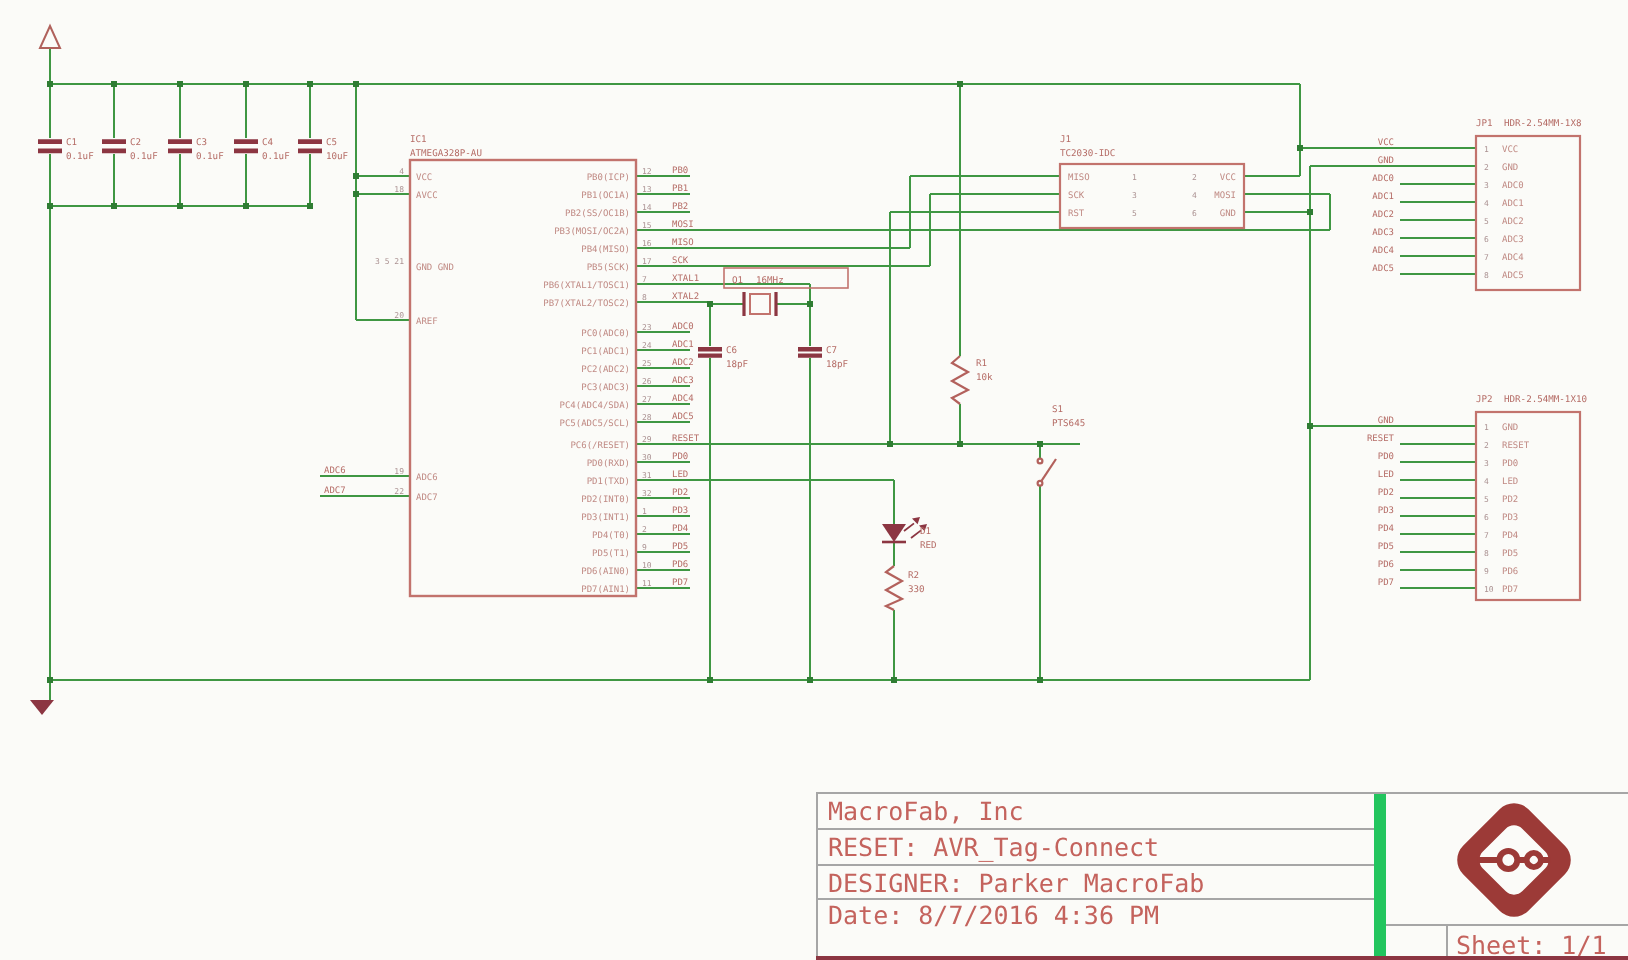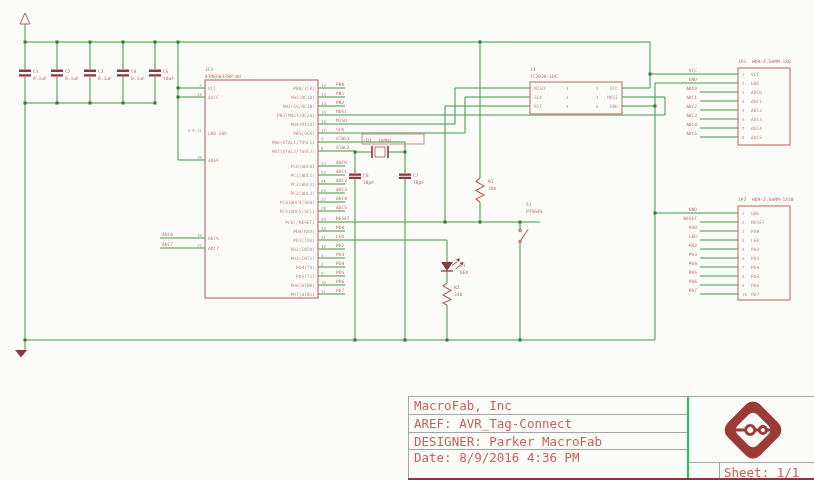--- a/index.html
+++ b/index.html
@@ -12,21 +12,21 @@
   .num{font-size:4px;fill:#ab9292;}
   .net{font-size:4.5px;fill:#b56c66;}
   .ref{font-size:4.6px;fill:#b56c66;}
   
   .tb{position:absolute;left:408px;top:396px;width:406px;height:84px;box-sizing:border-box;
       border-left:1px solid #a6a6a6;border-top:1px solid #a6a6a6;color:#c4635d;}
   .tb-fields{position:absolute;left:0;top:0;width:278px;height:84px;}
   .tb-row{box-sizing:border-box;border-bottom:1px solid #a6a6a6;padding-left:5px;
           font-size:12.5px;white-space:nowrap;overflow:hidden;display:flex;align-items:center;}
   .tb-right{position:absolute;left:278px;top:0;width:108px;height:84px;box-sizing:border-box;
-            border-left:2px solid #22c55e;}
+            border-left:6px solid #22c55e;}
   .logo-cell{position:absolute;left:0;top:0;width:128px;height:66px;box-sizing:border-box;
              border-bottom:1px solid #a6a6a6;}
   .sheet-cell{position:absolute;left:30px;top:66px;width:98px;height:18px;box-sizing:border-box;
               border-left:1px solid #a6a6a6;font-size:12.5px;display:flex;align-items:center;
               padding-left:4px;}
   .tb-bottombar{position:absolute;left:408px;top:477.5px;width:406px;height:2.5px;background:#8c3642;}
 </style>
 </head>
 <body>
 
@@ -329,23 +329,23 @@
       <text x="751" y="287" class="pin">PD6</text>
       <text x="697" y="283.4" class="net" text-anchor="end">PD6</text>
       <text x="742" y="296" class="num">10</text>
       <text x="751" y="296" class="pin">PD7</text>
       <text x="697" y="292.4" class="net" text-anchor="end">PD7</text>
     </svg>
 
   <div class="tb">
     <div class="tb-fields">
       <div class="tb-row" style="height:18px">MacroFab, Inc</div>
-      <div class="tb-row" style="height:18px">AREF: AVR_Tag-Connect</div>
+      <div class="tb-row" style="height:18px">RESET: AVR_Tag-Connect</div>
       <div class="tb-row" style="height:17px">DESIGNER: Parker MacroFab</div>
-      <div class="tb-row" style="height:14px;border-bottom:none">Date: 8/9/2016 4:36 PM</div>
+      <div class="tb-row" style="height:14px;border-bottom:none">Date: 8/7/2016 4:36 PM</div>
     </div>
     <div class="tb-right">
       <div class="logo-cell">
         <svg width="128" height="65" viewBox="0 0 128 65">
           <g transform="translate(64,33) rotate(45)">
             <rect x="-23" y="-23" width="46" height="46" rx="10" fill="#9c3a37"></rect>
             <rect x="-14" y="-14" width="28" height="28" rx="6" fill="#fbfbf8"></rect>
             <g stroke="#9c3a37" stroke-width="3" fill="none">
               <path d="M-13 13 L-4.5 4.5"></path>
               <circle cx="-2" cy="2" r="4.5"></circle>

